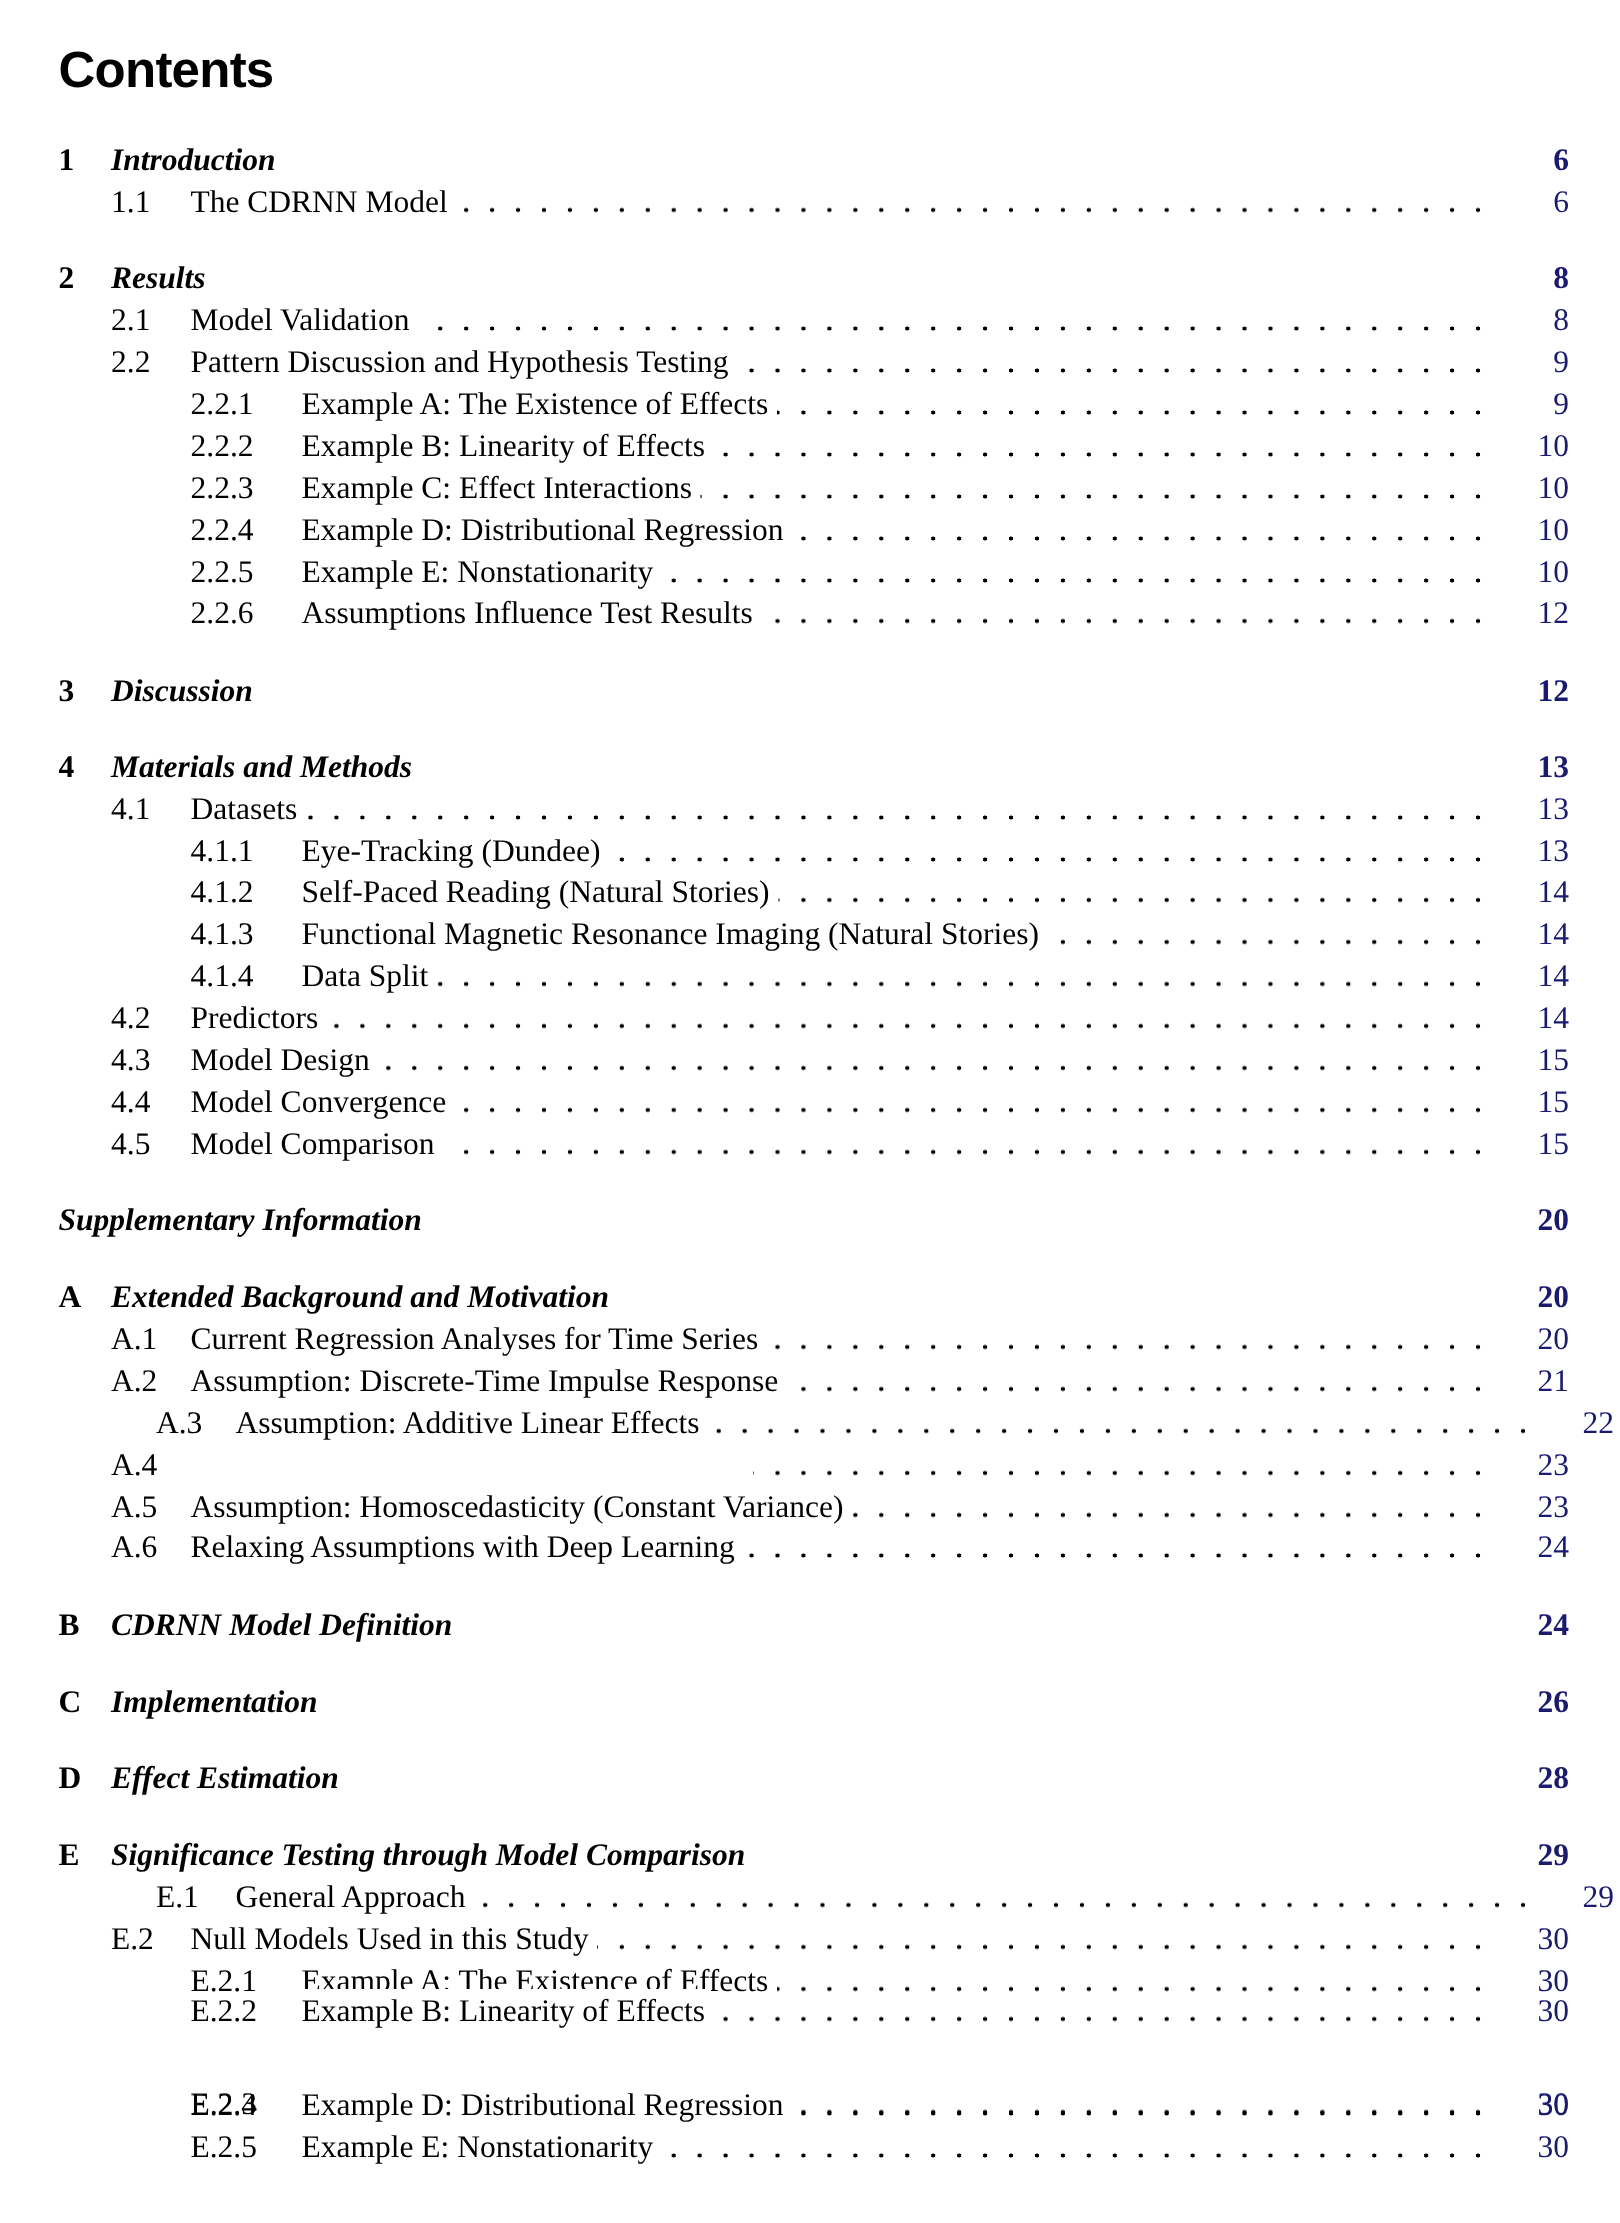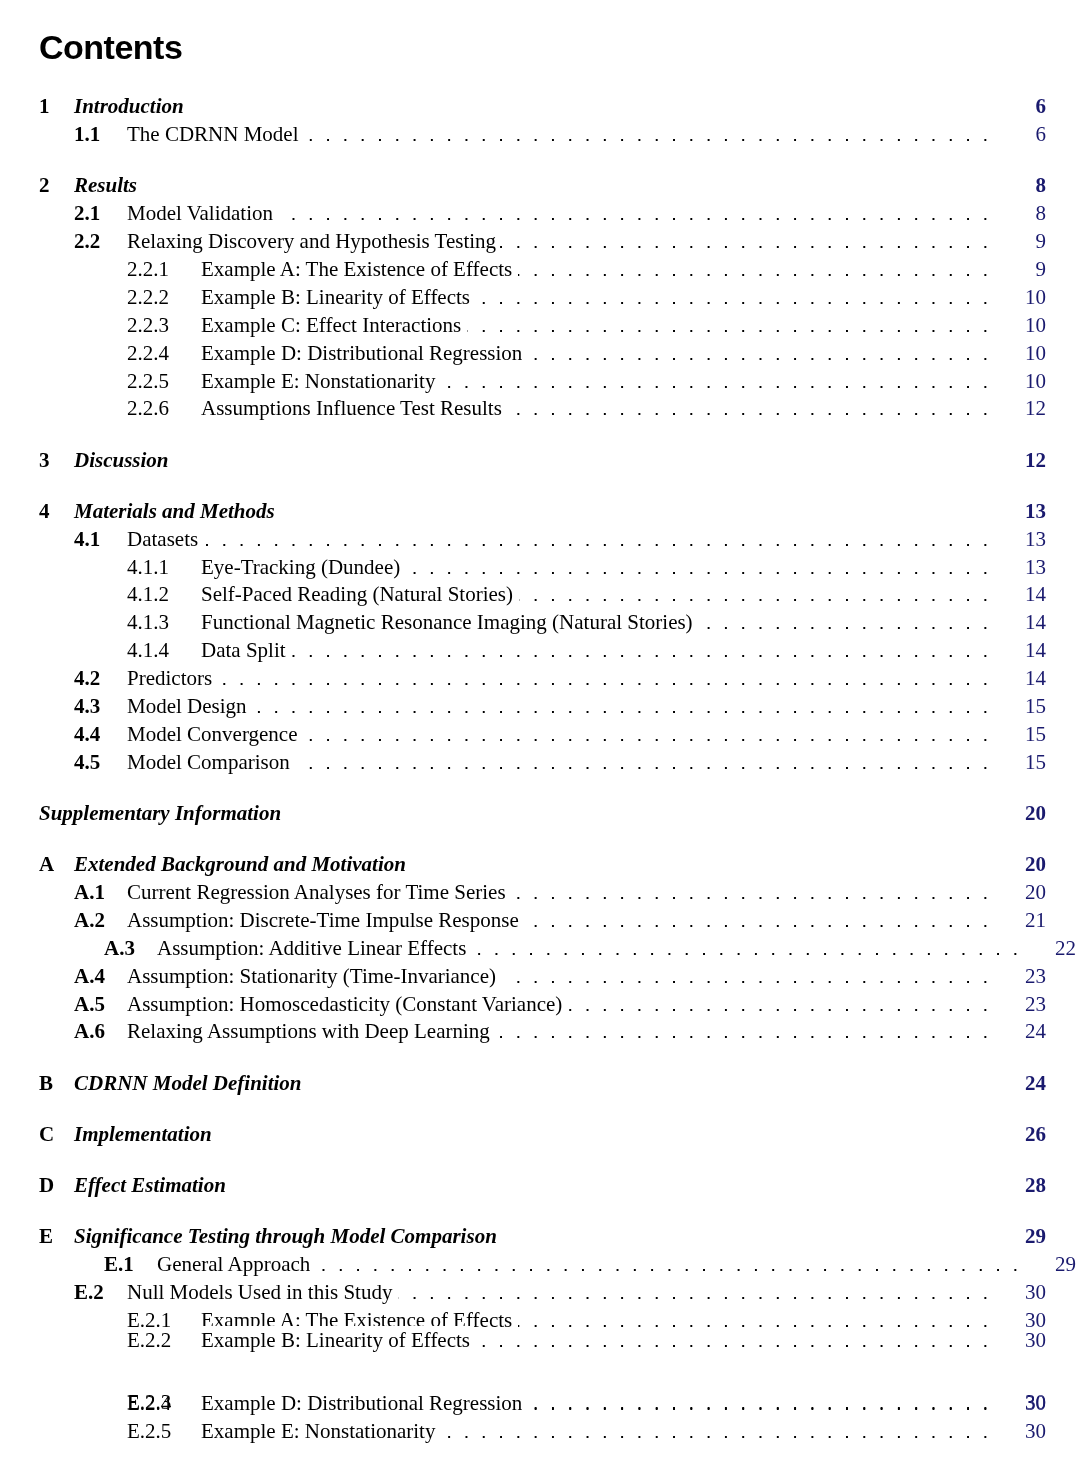--- a/index.html
+++ b/index.html
@@ -28,21 +28,21 @@
     background-repeat: repeat-x;
     background-position: right 0 top 17px;
   }
   .row .page {
     position: absolute; right: 34px; color: #1a1a6e; text-align: right;
   }
   .row.sec { font-weight: bold; }
   .row.sec .num { left: 39px; }
   .row.sec .txt { left: 74px; font-style: italic; }
   .row.sec.nonum .txt { left: 39px; }
-  .row.sub .num { left: 74px; font-weight: bold; }
+  .row.sub .num { left: 74px; }
   .row.sub .txt { left: 127px; }
   .row.subsub .num { left: 127px; }
   .row.subsub .txt { left: 201px; }
 </style>
 </head>
 <body>
 
 <h1 class="title">Contents</h1>
 
 <div class="toc" id="toc">
@@ -66,21 +66,21 @@
   </div>
     <div class="row sub" style="top: 199px;">
     <span class="num">2.1</span>
     <span class="dots" style="left: 279px;"></span>
     <span class="txt">Model Validation</span>
     <span class="page">8</span>
   </div>
     <div class="row sub" style="top: 227px;">
     <span class="num">2.2</span>
     <span class="dots" style="left: 486px;"></span>
-    <span class="txt">Relaxing Discovery and Hypothesis Testing</span>
+    <span class="txt">Pattern Discussion and Hypothesis Testing</span>
     <span class="page">9</span>
   </div>
     <div class="row subsub" style="top: 255px;">
     <span class="num">2.2.1</span>
     <span class="dots" style="left: 518px;"></span>
     <span class="txt">Example A: The Existence of Effects</span>
     <span class="page">9</span>
   </div>
     <div class="row subsub" style="top: 283px;">
     <span class="num">2.2.2</span>
@@ -204,21 +204,20 @@
   </div>
     <div class="row sub" style="top: 934px; margin-left: 30px;">
     <span class="num">A.3</span>
     <span class="dots" style="left: 442px;"></span>
     <span class="txt">Assumption: Additive Linear Effects</span>
     <span class="page">22</span>
   </div>
     <div class="row sub" style="top: 962px;">
     <span class="num">A.4</span>
     <span class="dots" style="left: 502px;"></span>
-    <span class="txt">Assumption: Stationarity (Time-Invariance)</span>
     <span class="page">23</span>
   </div>
     <div class="row sub" style="top: 990px;">
     <span class="num">A.5</span>
     <span class="dots" style="left: 568px;"></span>
     <span class="txt">Assumption: Homoscedasticity (Constant Variance)</span>
     <span class="page">23</span>
   </div>
     <div class="row sub" style="top: 1017px;">
     <span class="num">A.6</span>

